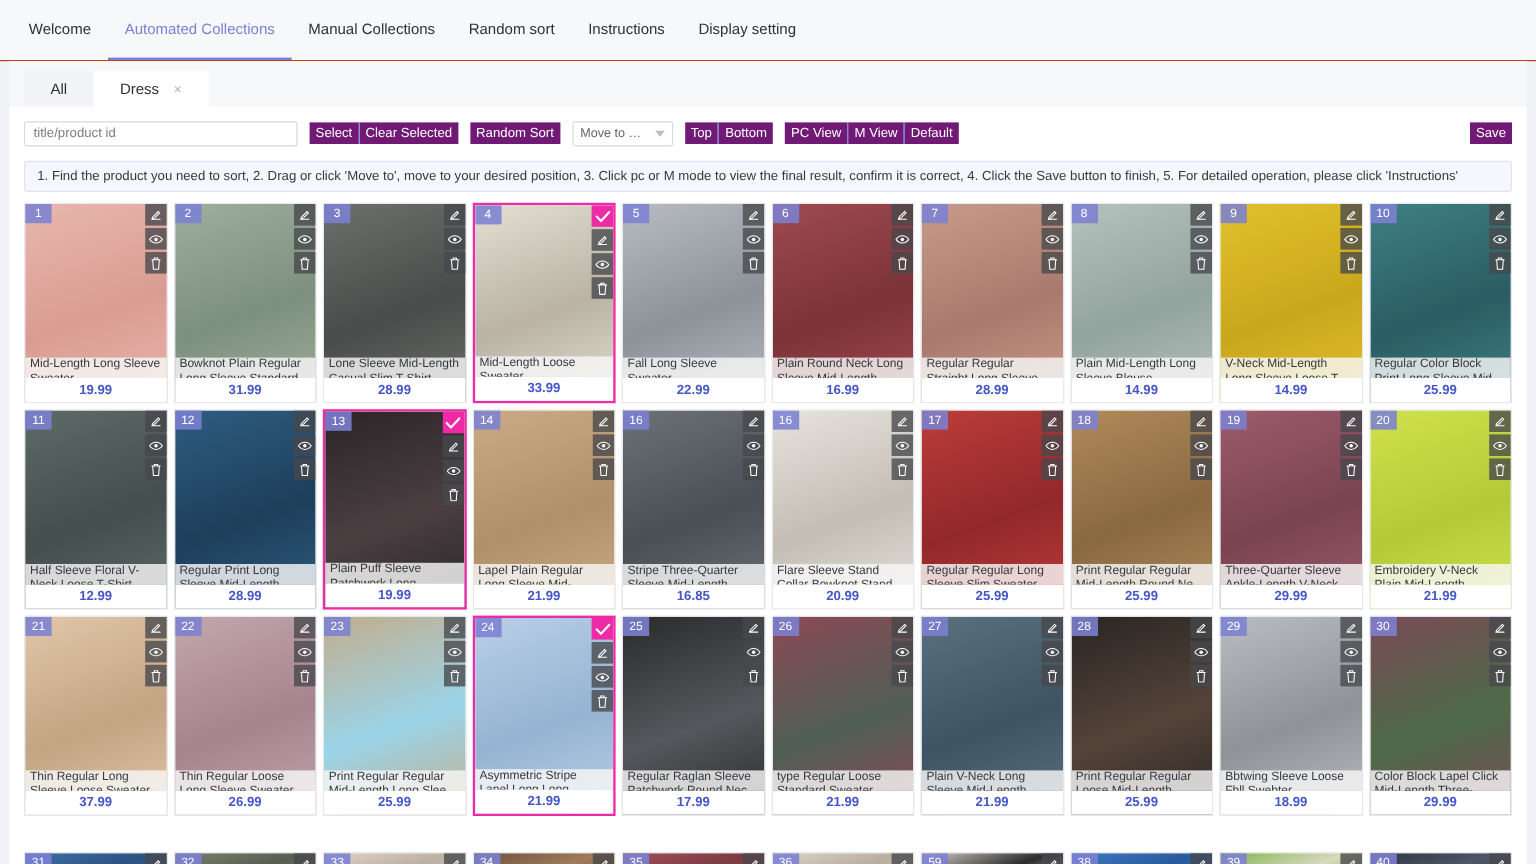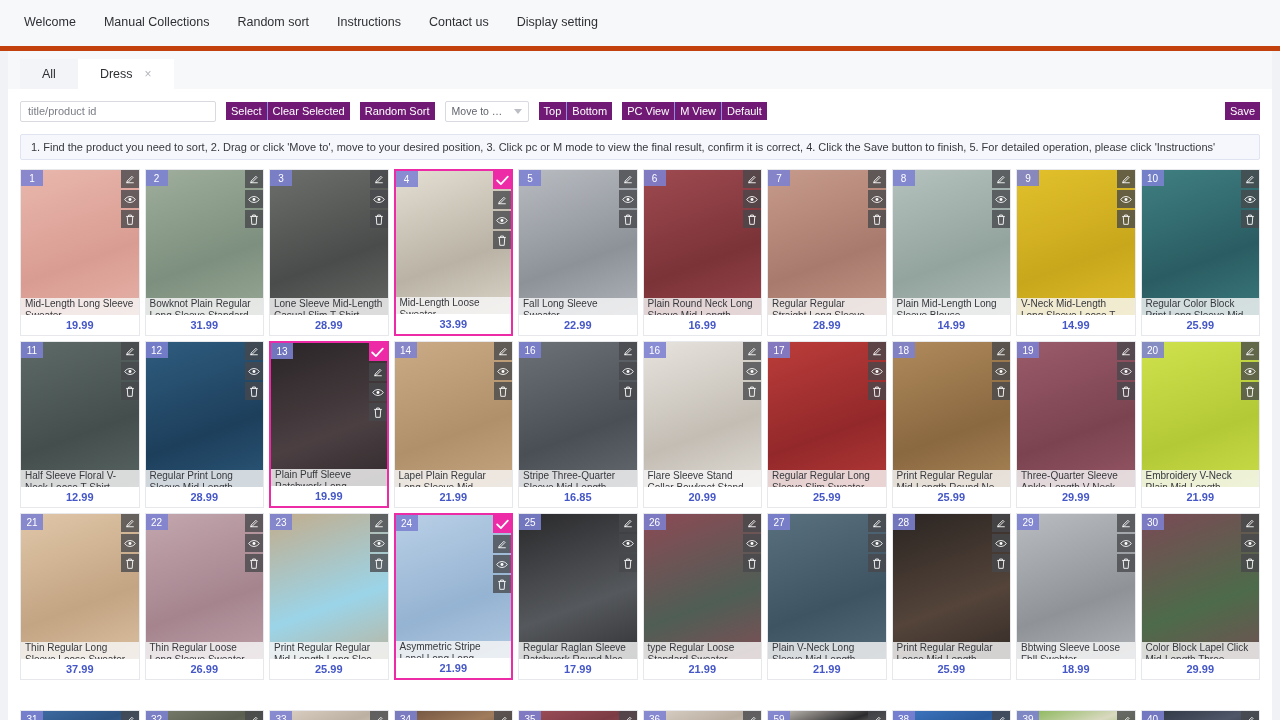--- a/index.html
+++ b/index.html
@@ -7,21 +7,21 @@
     width: 1280px; height: 720px;
     background: #f0f2f5;
     font-family: "Liberation Sans", sans-serif;
     overflow: hidden;
   }
 
   
   .topnav {
     height: 51px;
     background: #f7f8fa;
-    border-bottom: 5px solid #c2410c;
+    border-bottom: 1px solid #c2410c;
     display: flex; align-items: stretch;
     padding-left: 10px;
   }
   .nav-item {
     display: flex; align-items: center;
     padding: 0 14px;
     font-size: 12.5px;
     color: #2e3034;
     cursor: pointer;
     border-bottom: 2px solid transparent;
@@ -61,21 +61,21 @@
     background: #ffffff;
     padding: 10px 12px 0 12px;
     height: 682px;
   }
   .toolbar {
     display: flex; align-items: center;
     gap: 0;
     height: 24px;
   }
   .search-input {
-    width: 196px; height: 21px;
+    width: 228px; height: 21px;
     border: 1px solid #d8dae0;
     border-radius: 2px;
     font-size: 11px;
     color: #303236;
     padding: 0 7px;
     font-family: "Liberation Sans", sans-serif;
     outline: none;
     background: #fff;
   }
   .search-input::placeholder { color: #7b7e86; }
@@ -198,24 +198,24 @@
     font-weight: bold;
     display: flex; align-items: center; justify-content: center;
   }
   .card.partial { height: 30px; margin-top: 25px; }
 </style>
 </head>
 <body>
 
 <div class="topnav" id="topnav">
     <div class="nav-item">Welcome</div>
+    <div class="nav-item active">Automated Collections</div>
     <div class="nav-item">Manual Collections</div>
     <div class="nav-item">Random sort</div>
     <div class="nav-item">Instructions</div>
-    <div class="nav-item">Contact us</div>
     <div class="nav-item">Display setting</div>
   </div>
 
 <div class="panel">
 
   <div class="tabstrip" id="tabstrip">
       <div class="tab">
         <span>All</span>
       </div>
       <div class="tab active">

